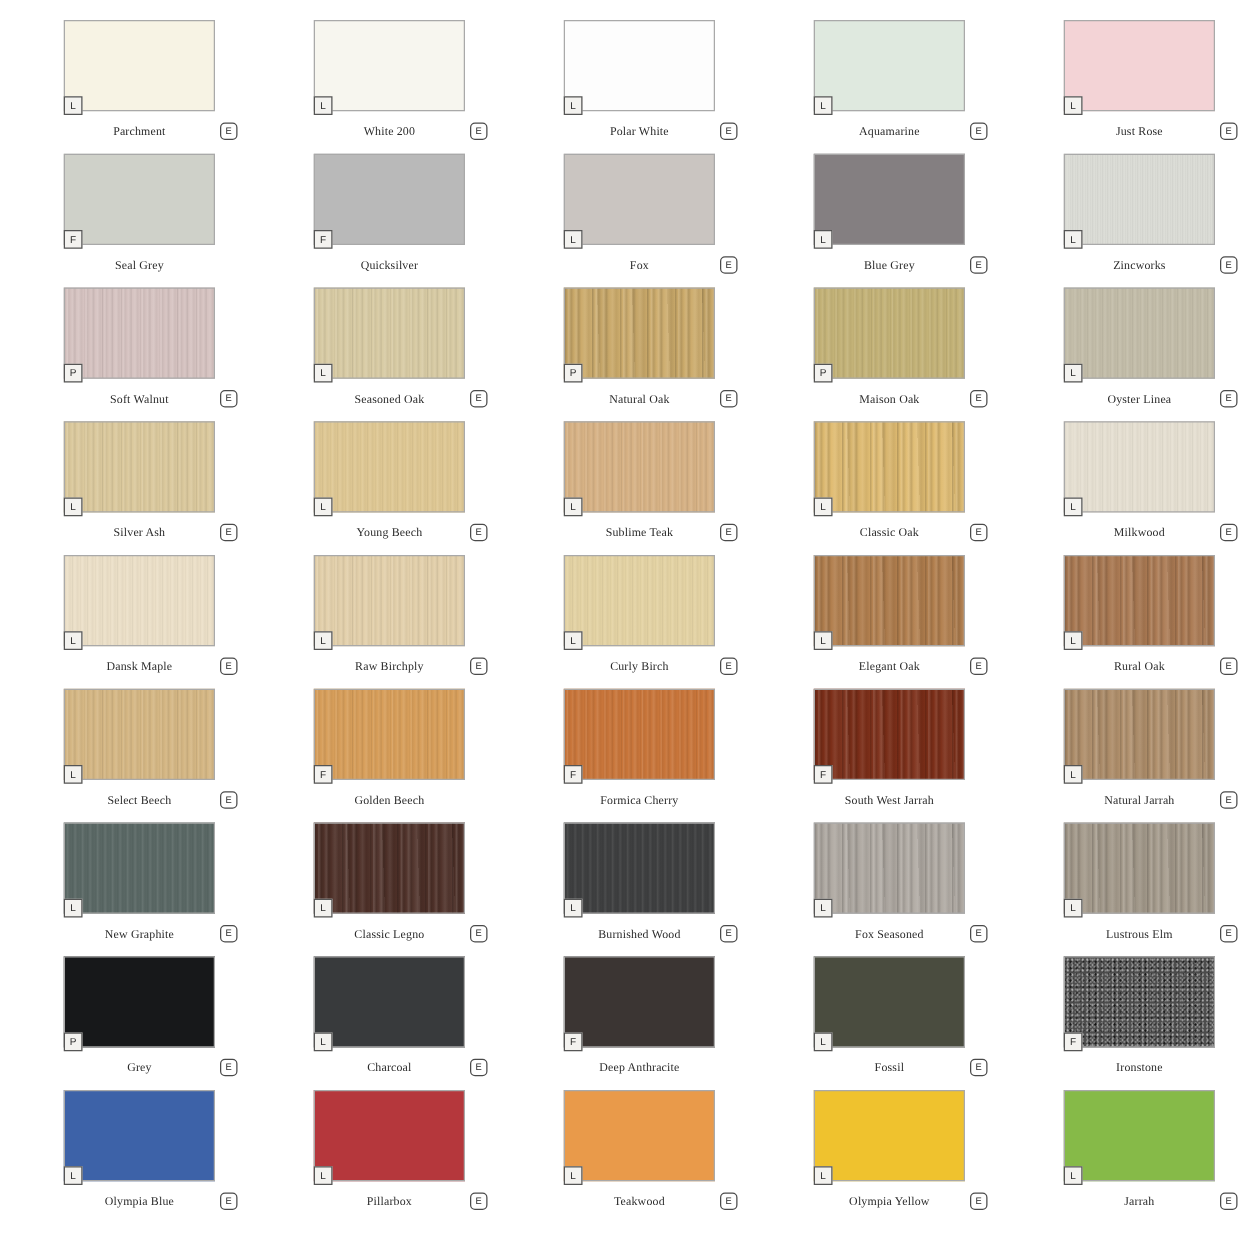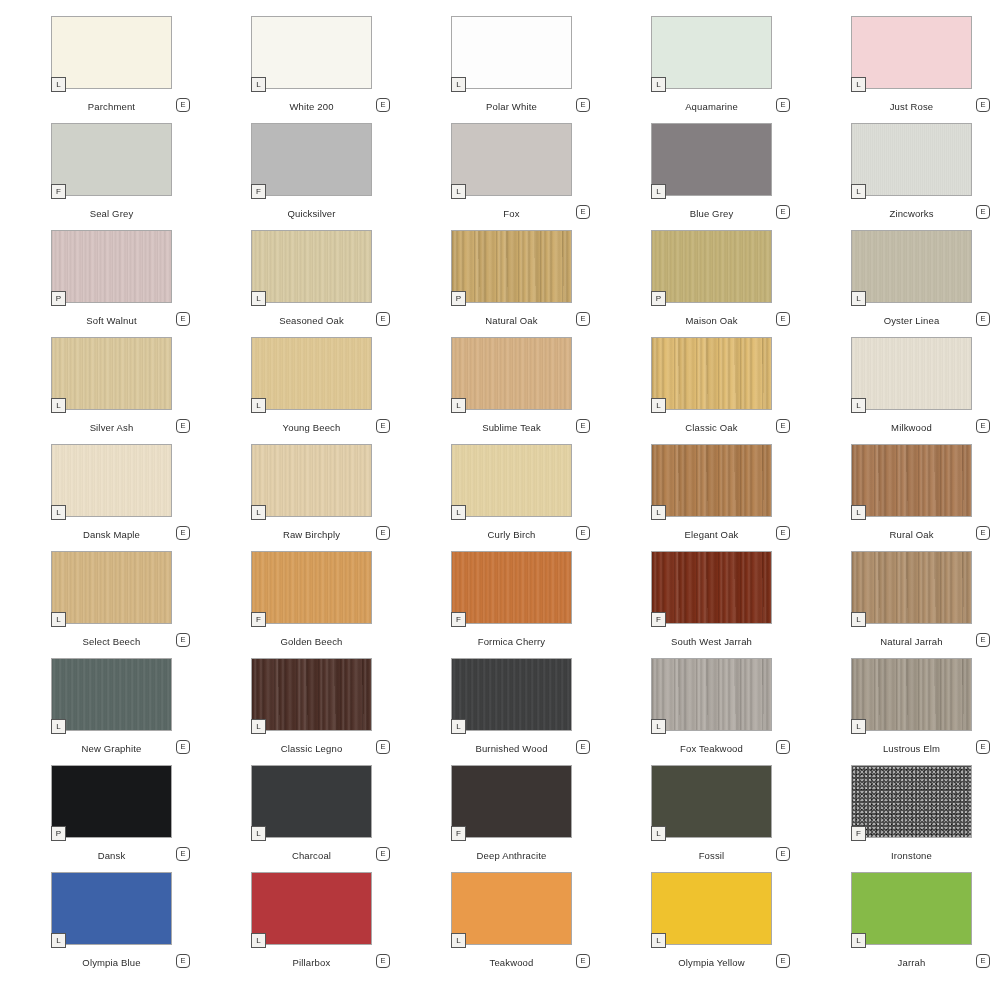--- a/index.html
+++ b/index.html
@@ -142,21 +142,21 @@
     display: flex;
     align-items: center;
     justify-content: center;
     padding-top: 8px;
   }
   .swatch-name {
     font-size: 9.5px;
     color: #2b2b2b;
     letter-spacing: 0.15px;
     white-space: nowrap;
-    font-family: Liberation Sans, sans-serif;
+    font-family: Liberation Serif, serif;
   }
   .edge-badge {
     position: absolute;
     right: -18px;
     top: 9px;
     width: 14px;
     height: 14px;
     border: 1px solid #4a4a4a;
     border-radius: 4px;
     background: #ffffff;
@@ -529,21 +529,21 @@
         <div class="edge-badge">E</div>
       </div>
     </div>
     <div class="swatch-cell">
       <div class="swatch-chip-wrap">
         <div class="swatch-chip grain grain-strong" style="background-color: rgb(176, 170, 163);">
           <div class="corner-badge">L</div>
         </div>
       </div>
       <div class="swatch-caption">
-        <span class="swatch-name">Fox Teakwood</span>
+        <span class="swatch-name">Fox Seasoned</span>
         <div class="edge-badge">E</div>
       </div>
     </div>
     <div class="swatch-cell">
       <div class="swatch-chip-wrap">
         <div class="swatch-chip grain grain-strong" style="background-color: rgb(165, 155, 140);">
           <div class="corner-badge">L</div>
         </div>
       </div>
       <div class="swatch-caption">
@@ -551,21 +551,21 @@
         <div class="edge-badge">E</div>
       </div>
     </div>
     <div class="swatch-cell">
       <div class="swatch-chip-wrap">
         <div class="swatch-chip" style="background-color: rgb(23, 24, 26);">
           <div class="corner-badge">P</div>
         </div>
       </div>
       <div class="swatch-caption">
-        <span class="swatch-name">Dansk</span>
+        <span class="swatch-name">Grey</span>
         <div class="edge-badge">E</div>
       </div>
     </div>
     <div class="swatch-cell">
       <div class="swatch-chip-wrap">
         <div class="swatch-chip" style="background-color: rgb(56, 58, 60);">
           <div class="corner-badge">L</div>
         </div>
       </div>
       <div class="swatch-caption">

